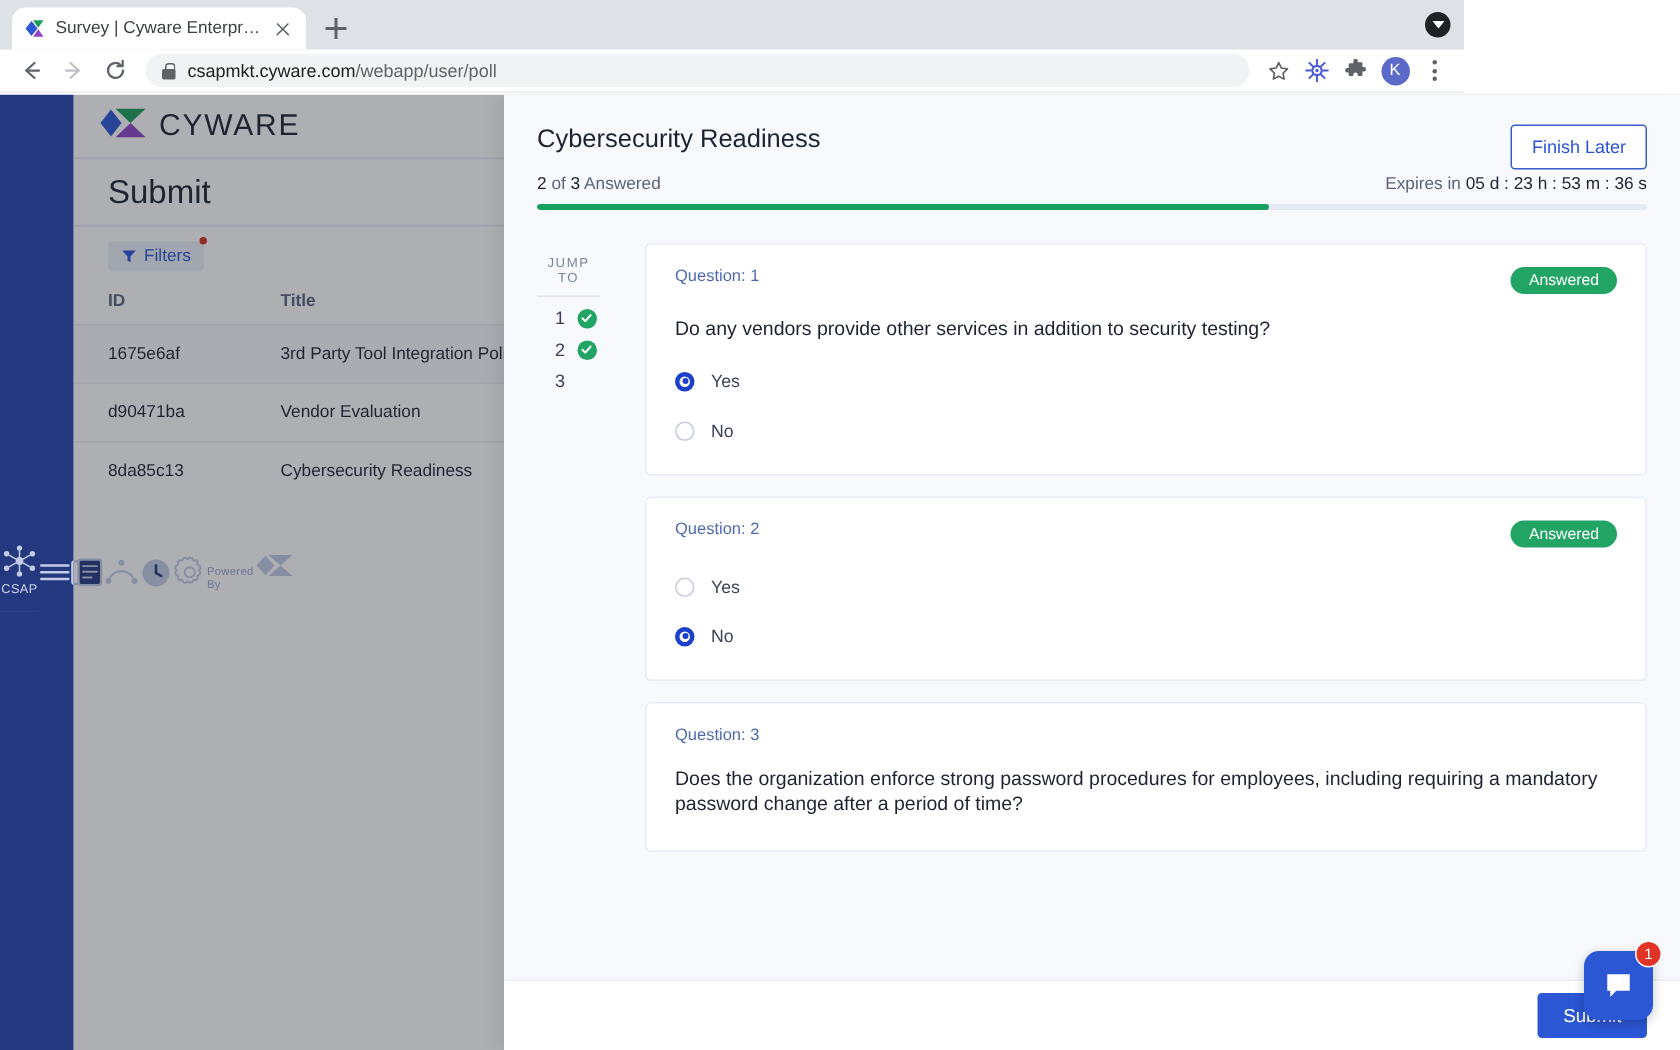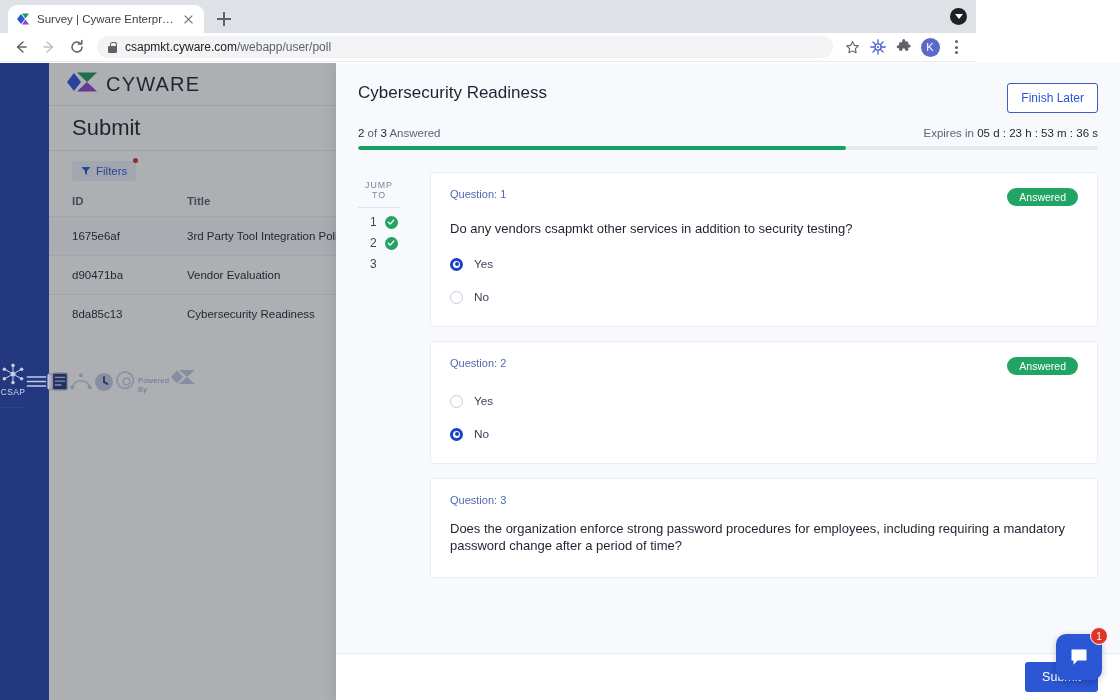--- a/index.html
+++ b/index.html
@@ -176,21 +176,21 @@
   .modal-head { padding: 20px 22px 0 22px; background: #f7f9fc; }
   .mh-row1 { display: flex; align-items: flex-start; justify-content: space-between; }
   .modal-title { font-size: 17px; color: #1d2330; font-weight: 400; }
   .finish-later {
     border: 1px solid #3b5ccc; color: #2b56d4; background: #ffffff;
     border-radius: 3px; font-size: 12px; padding: 7px 13px; cursor: pointer;
     font-family: "Liberation Sans", sans-serif;
   }
   .mh-row2 {
     display: flex; align-items: center; justify-content: space-between;
-    margin-top: 14px;
+    margin-top: 4px;
   }
   .answered-txt { font-size: 11.5px; color: #5a6379; }
   .answered-txt b { color: #1d2330; font-weight: 400; }
   .expires { font-size: 11.5px; color: #5a6379; }
   .expires b { color: #1d2330; font-weight: 400; }
   .pbar {
     height: 4px; background: #e4e9f2; border-radius: 2px; margin-top: 7px;
     overflow: hidden;
   }
   .pbar-fill { height: 100%; background: #16a163; border-radius: 2px; }
@@ -514,21 +514,21 @@
           </div>
         </div>
 
         <div class="qlist">
 
           <div class="qcard">
             <div class="qtop">
               <span class="qnum">Question: 1</span>
               <span class="badge">Answered</span>
             </div>
-            <div class="qtext">Do any vendors csapmkt other services in addition to security testing?</div>
+            <div class="qtext">Do any vendors provide other services in addition to security testing?</div>
             <div class="opt">
               <span class="radio sel"></span>
               <span class="opt-label">Yes</span>
             </div>
             <div class="opt">
               <span class="radio"></span>
               <span class="opt-label">No</span>
             </div>
           </div>
 

